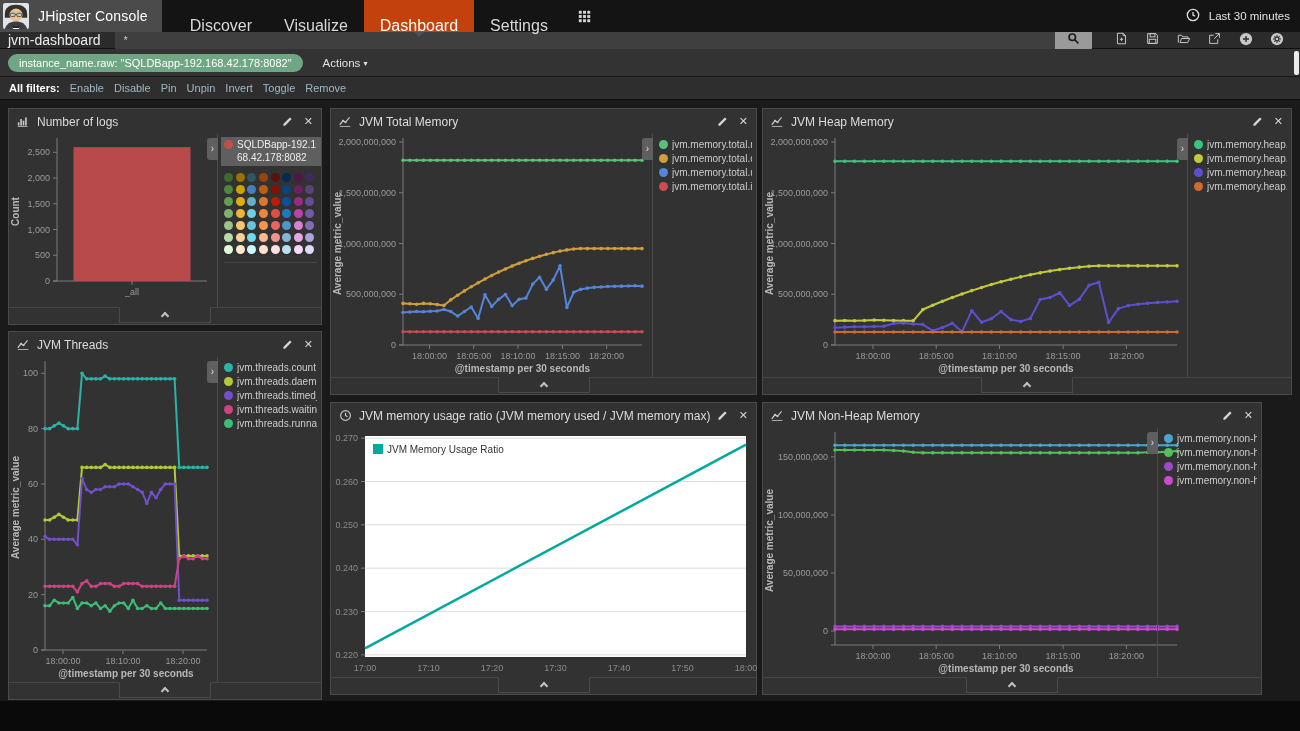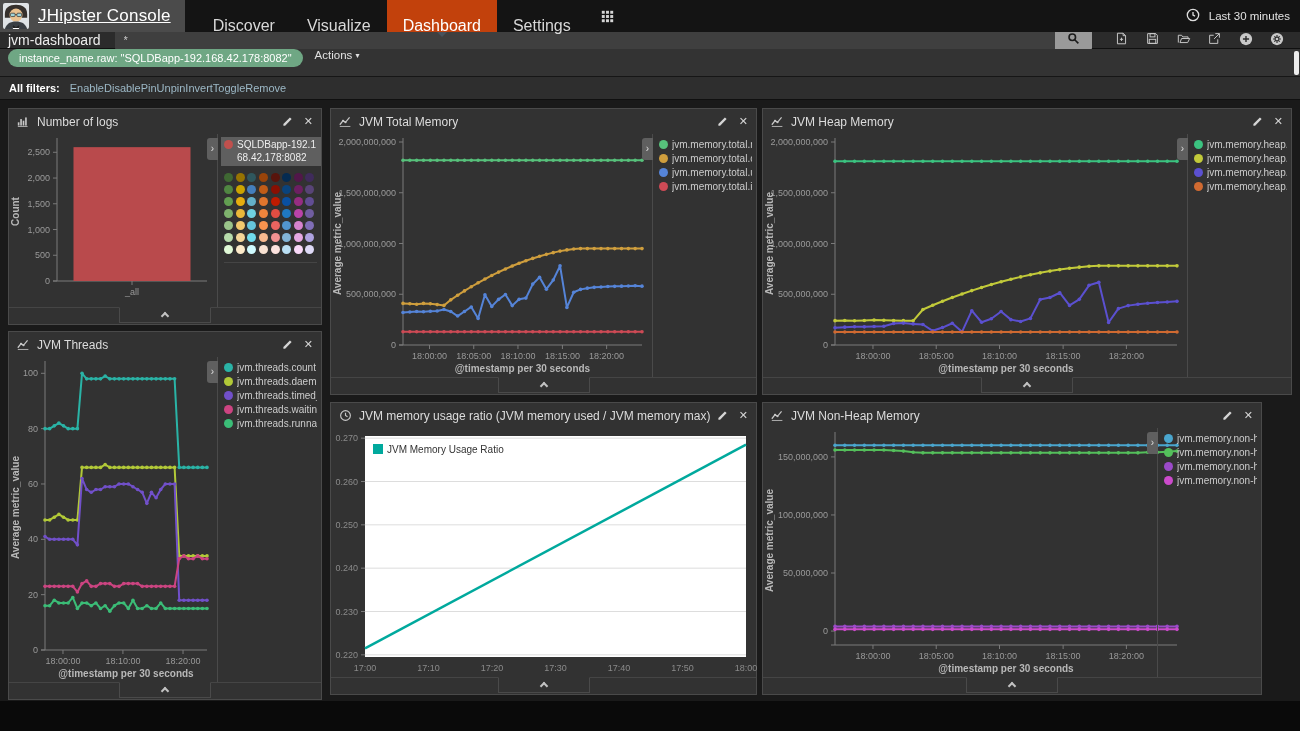--- a/index.html
+++ b/index.html
@@ -4,21 +4,21 @@
 <style>
   * { margin:0; padding:0; box-sizing:border-box; }
   html,body { width:1300px; height:731px; overflow:hidden; background:#0a0a0a;
     font-family:"Liberation Sans","DejaVu Sans",sans-serif; }
   .app { position:relative; width:1300px; height:731px; }
 
   
   .topbar { height:32px; background:#141414; display:flex; align-items:stretch; position:relative; }
   .logo-block { display:flex; align-items:center; gap:9px; background:#4b4b4b; padding:0 14px 0 3px; }
   .logo-block svg { display:block; border-radius:2px; }
-  .app-title { color:#fff; font-size:17px; letter-spacing:.2px; white-space:nowrap;text-decoration:underline; }
+  .app-title { color:#fff; font-size:14px; letter-spacing:.2px; white-space:nowrap; }
   .nav { display:flex; margin-left:12px; }
   .nav-item { color:#d8d8d8; font-size:16px; line-height:32px; padding:10px 16px; cursor:pointer; position:relative; }
   .nav-item.active { background:#c2410c; color:#fff; }
   .nav-item.active::after { content:""; position:absolute; left:50%; top:100%; margin-left:-5px;
     border:5px solid transparent; border-top-color:#47525d; }
   .nav-grid { display:flex; align-items:center; padding:0 14px; cursor:pointer; }
   .timepicker { position:absolute; right:10px; top:0; height:32px; display:flex; align-items:center; gap:9px; cursor:pointer; }
   .timepicker span { color:#e2e2e2; font-size:11.5px; }
 
   
@@ -27,22 +27,22 @@
   .query-group { flex:1; display:flex; height:20px; }
   .query-input { flex:1; background:#3f3f3f; border:none; outline:none; color:#c9c9c9; font-size:11px;
     padding:0 9px; border-radius:2px 0 0 2px; font-family:"Liberation Sans",sans-serif; }
   .search-btn { width:37px; background:#9a9a9a; border:none; border-radius:0 2px 2px 0; cursor:pointer;
     display:flex; align-items:center; justify-content:center; }
   .tool-icons { display:flex; align-items:center; margin-left:14px; }
   .tool-icons button { background:none; border:none; width:31px; height:22px; cursor:pointer;
     display:flex; align-items:center; justify-content:center; }
 
   
-  .filterbar { height:28px; background:#333333; border-bottom:1px solid #161616; display:flex; align-items:flex-start;
-    padding:0 8px; position:relative; }
+  .filterbar { height:28px; background:#333333; border-bottom:1px solid #161616; display:flex; align-items:center;
+    padding:0 8px; position:relative;gap:8px; }
   .filter-pill { background:#6fa784; color:#fff; font-size:11px; padding:3px 11px; border-radius:10px; cursor:pointer; white-space:nowrap; }
   .actions { color:#e0e0e0; font-size:11.5px; margin-left:12px; cursor:pointer; }
   .actions .caret { font-size:8px; position:relative; top:-1px; }
   .scroll-thumb { position:absolute; right:1px; top:2px; width:5px; height:24px; background:#ececec; border-radius:2px; }
 
   
   .allfilters { height:23px; background:#2e2e2e; border-bottom:1px solid #101010; display:flex; align-items:center;
     padding:0 9px; font-size:11px; gap:10px; }
   .allfilters .af-label { color:#fff; font-weight:bold; }
   .allfilters a { color:#9cb8c6; text-decoration:none; cursor:pointer; }
@@ -183,21 +183,21 @@
   </div>
 
   <div class="filterbar">
     <span class="filter-pill">instance_name.raw: "SQLDBapp-192.168.42.178:8082"</span>
     <span class="actions"><span>Actions</span> <span class="caret">▾</span></span>
     <span class="scroll-thumb"></span>
   </div>
 
   <div class="allfilters">
     <span class="af-label">All filters:</span>
-    <span id="af-links" style="display:flex;">
+    <span id="af-links" style="display:flex;gap:10px;">
         <a>Enable</a>
         <a>Disable</a>
         <a>Pin</a>
         <a>Unpin</a>
         <a>Invert</a>
         <a>Toggle</a>
         <a>Remove</a>
       </span>
   </div>
 

